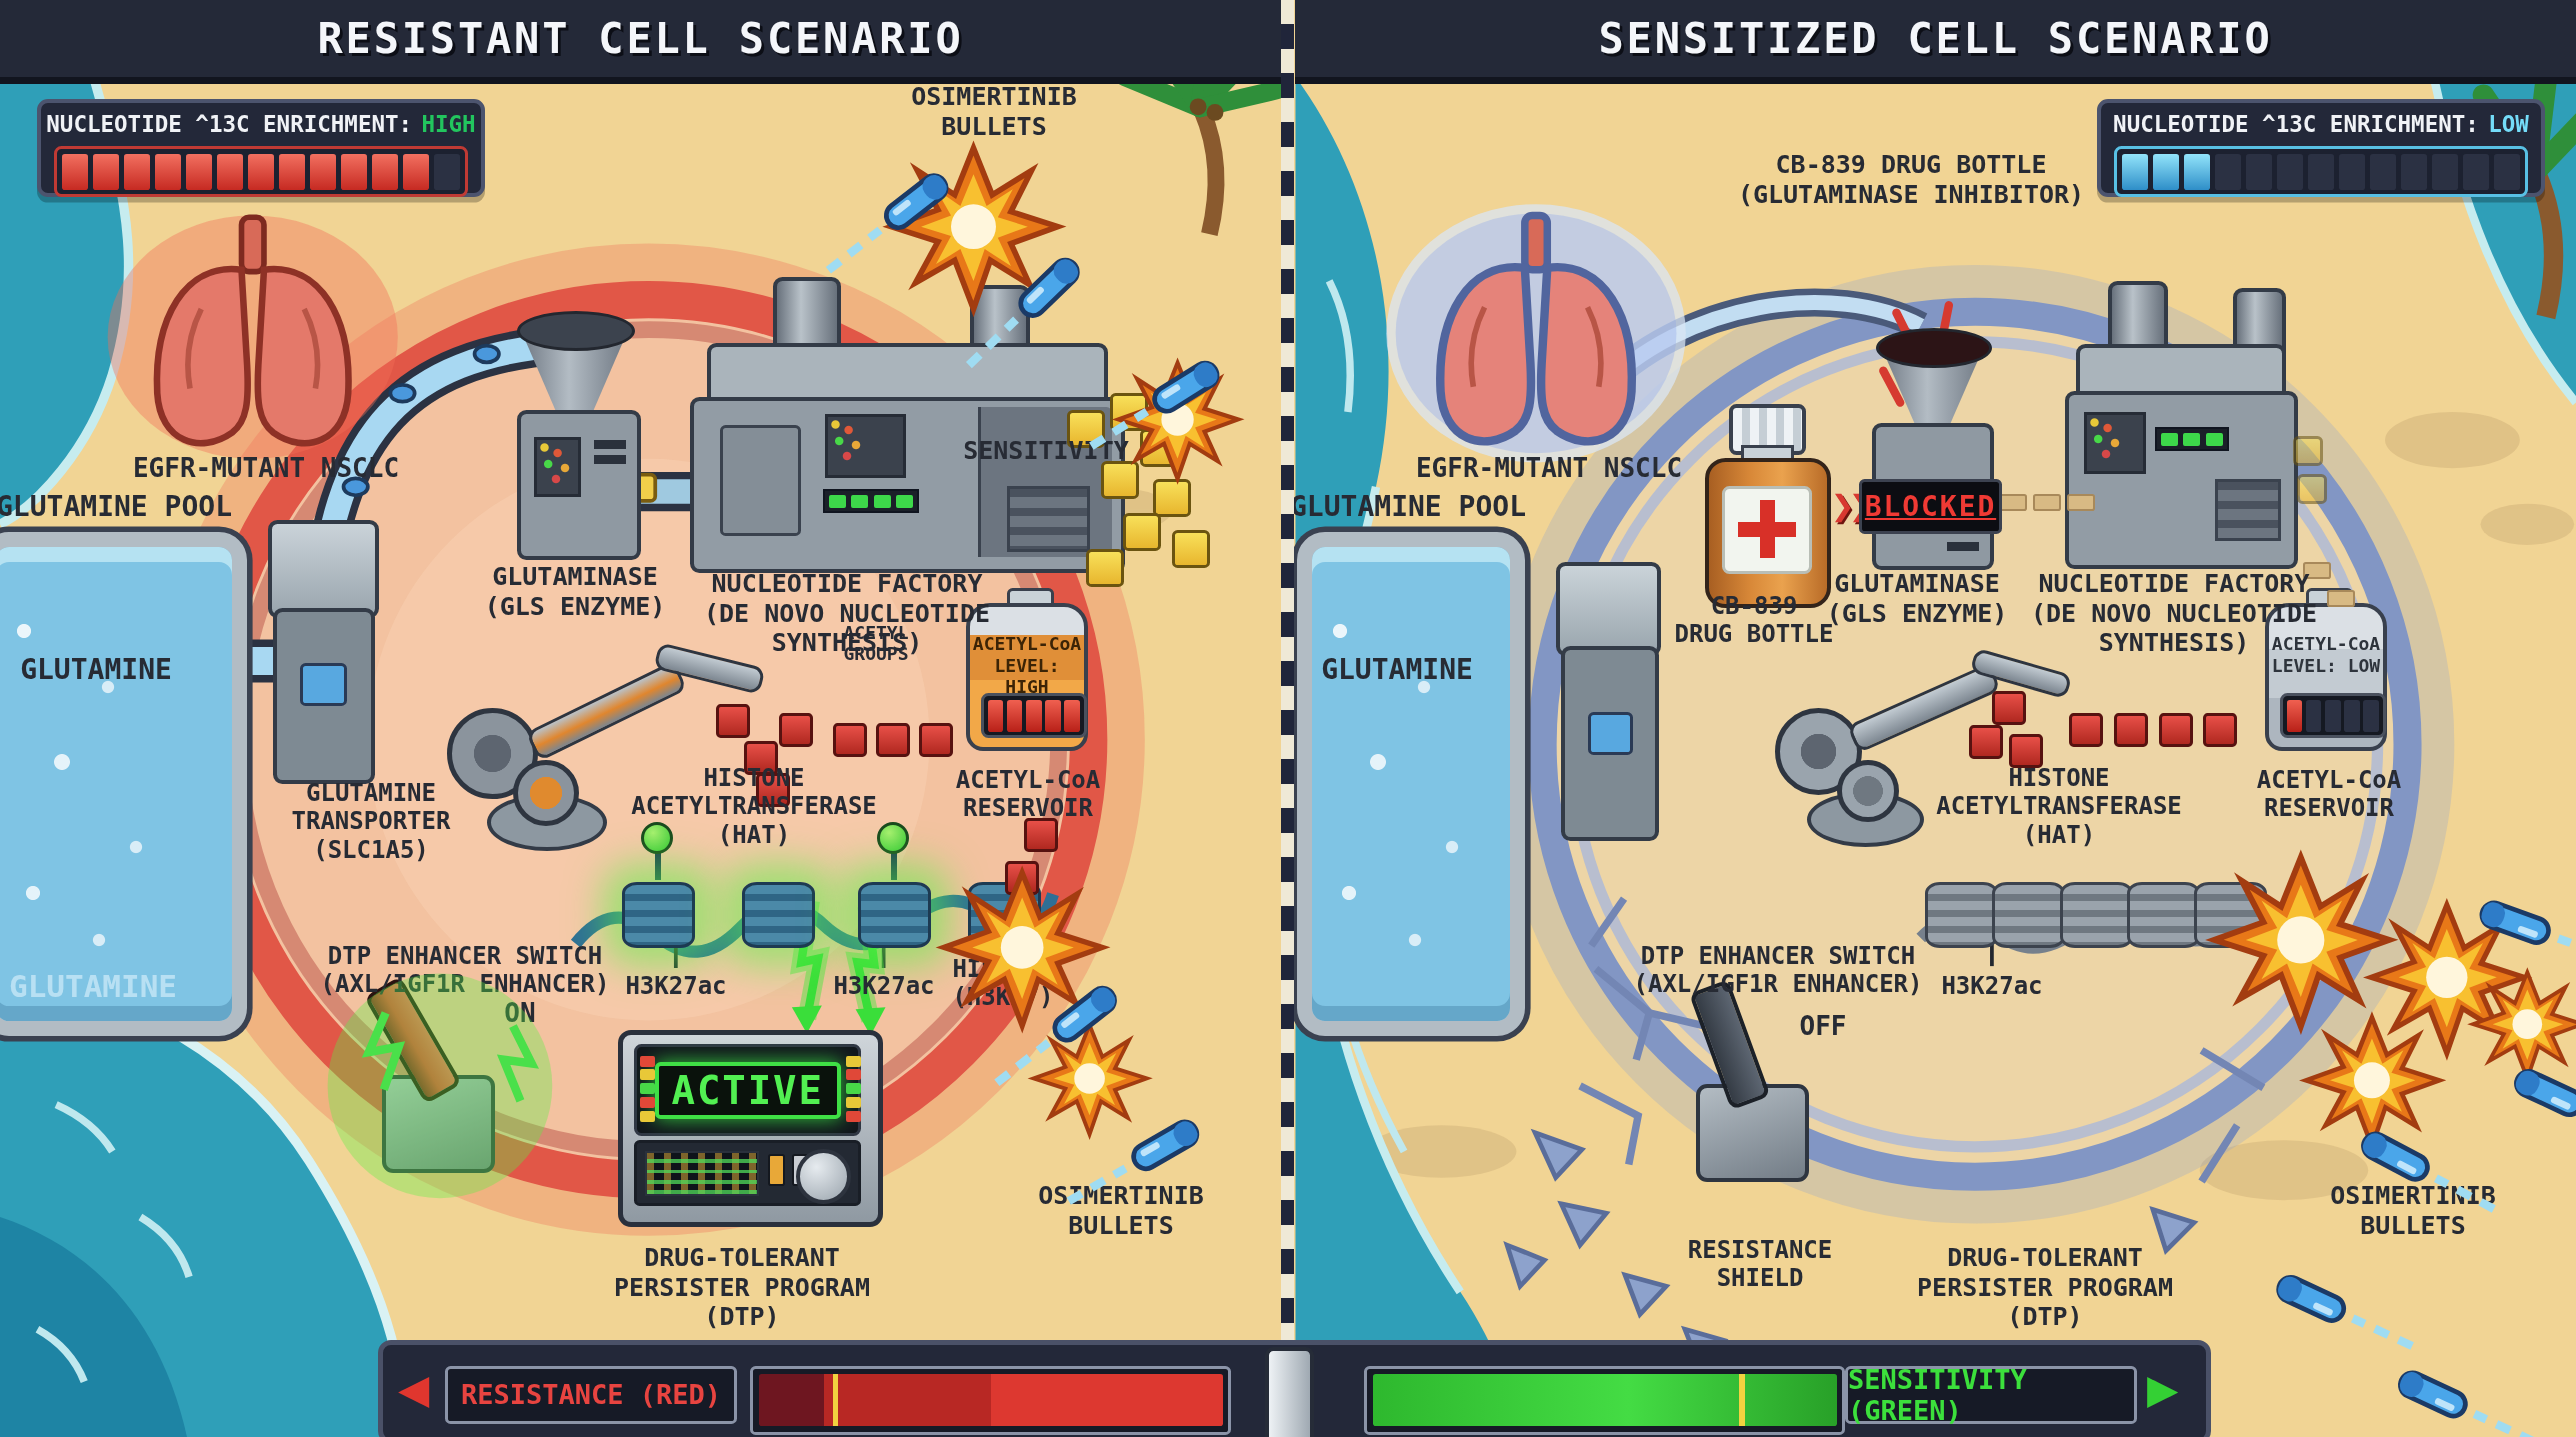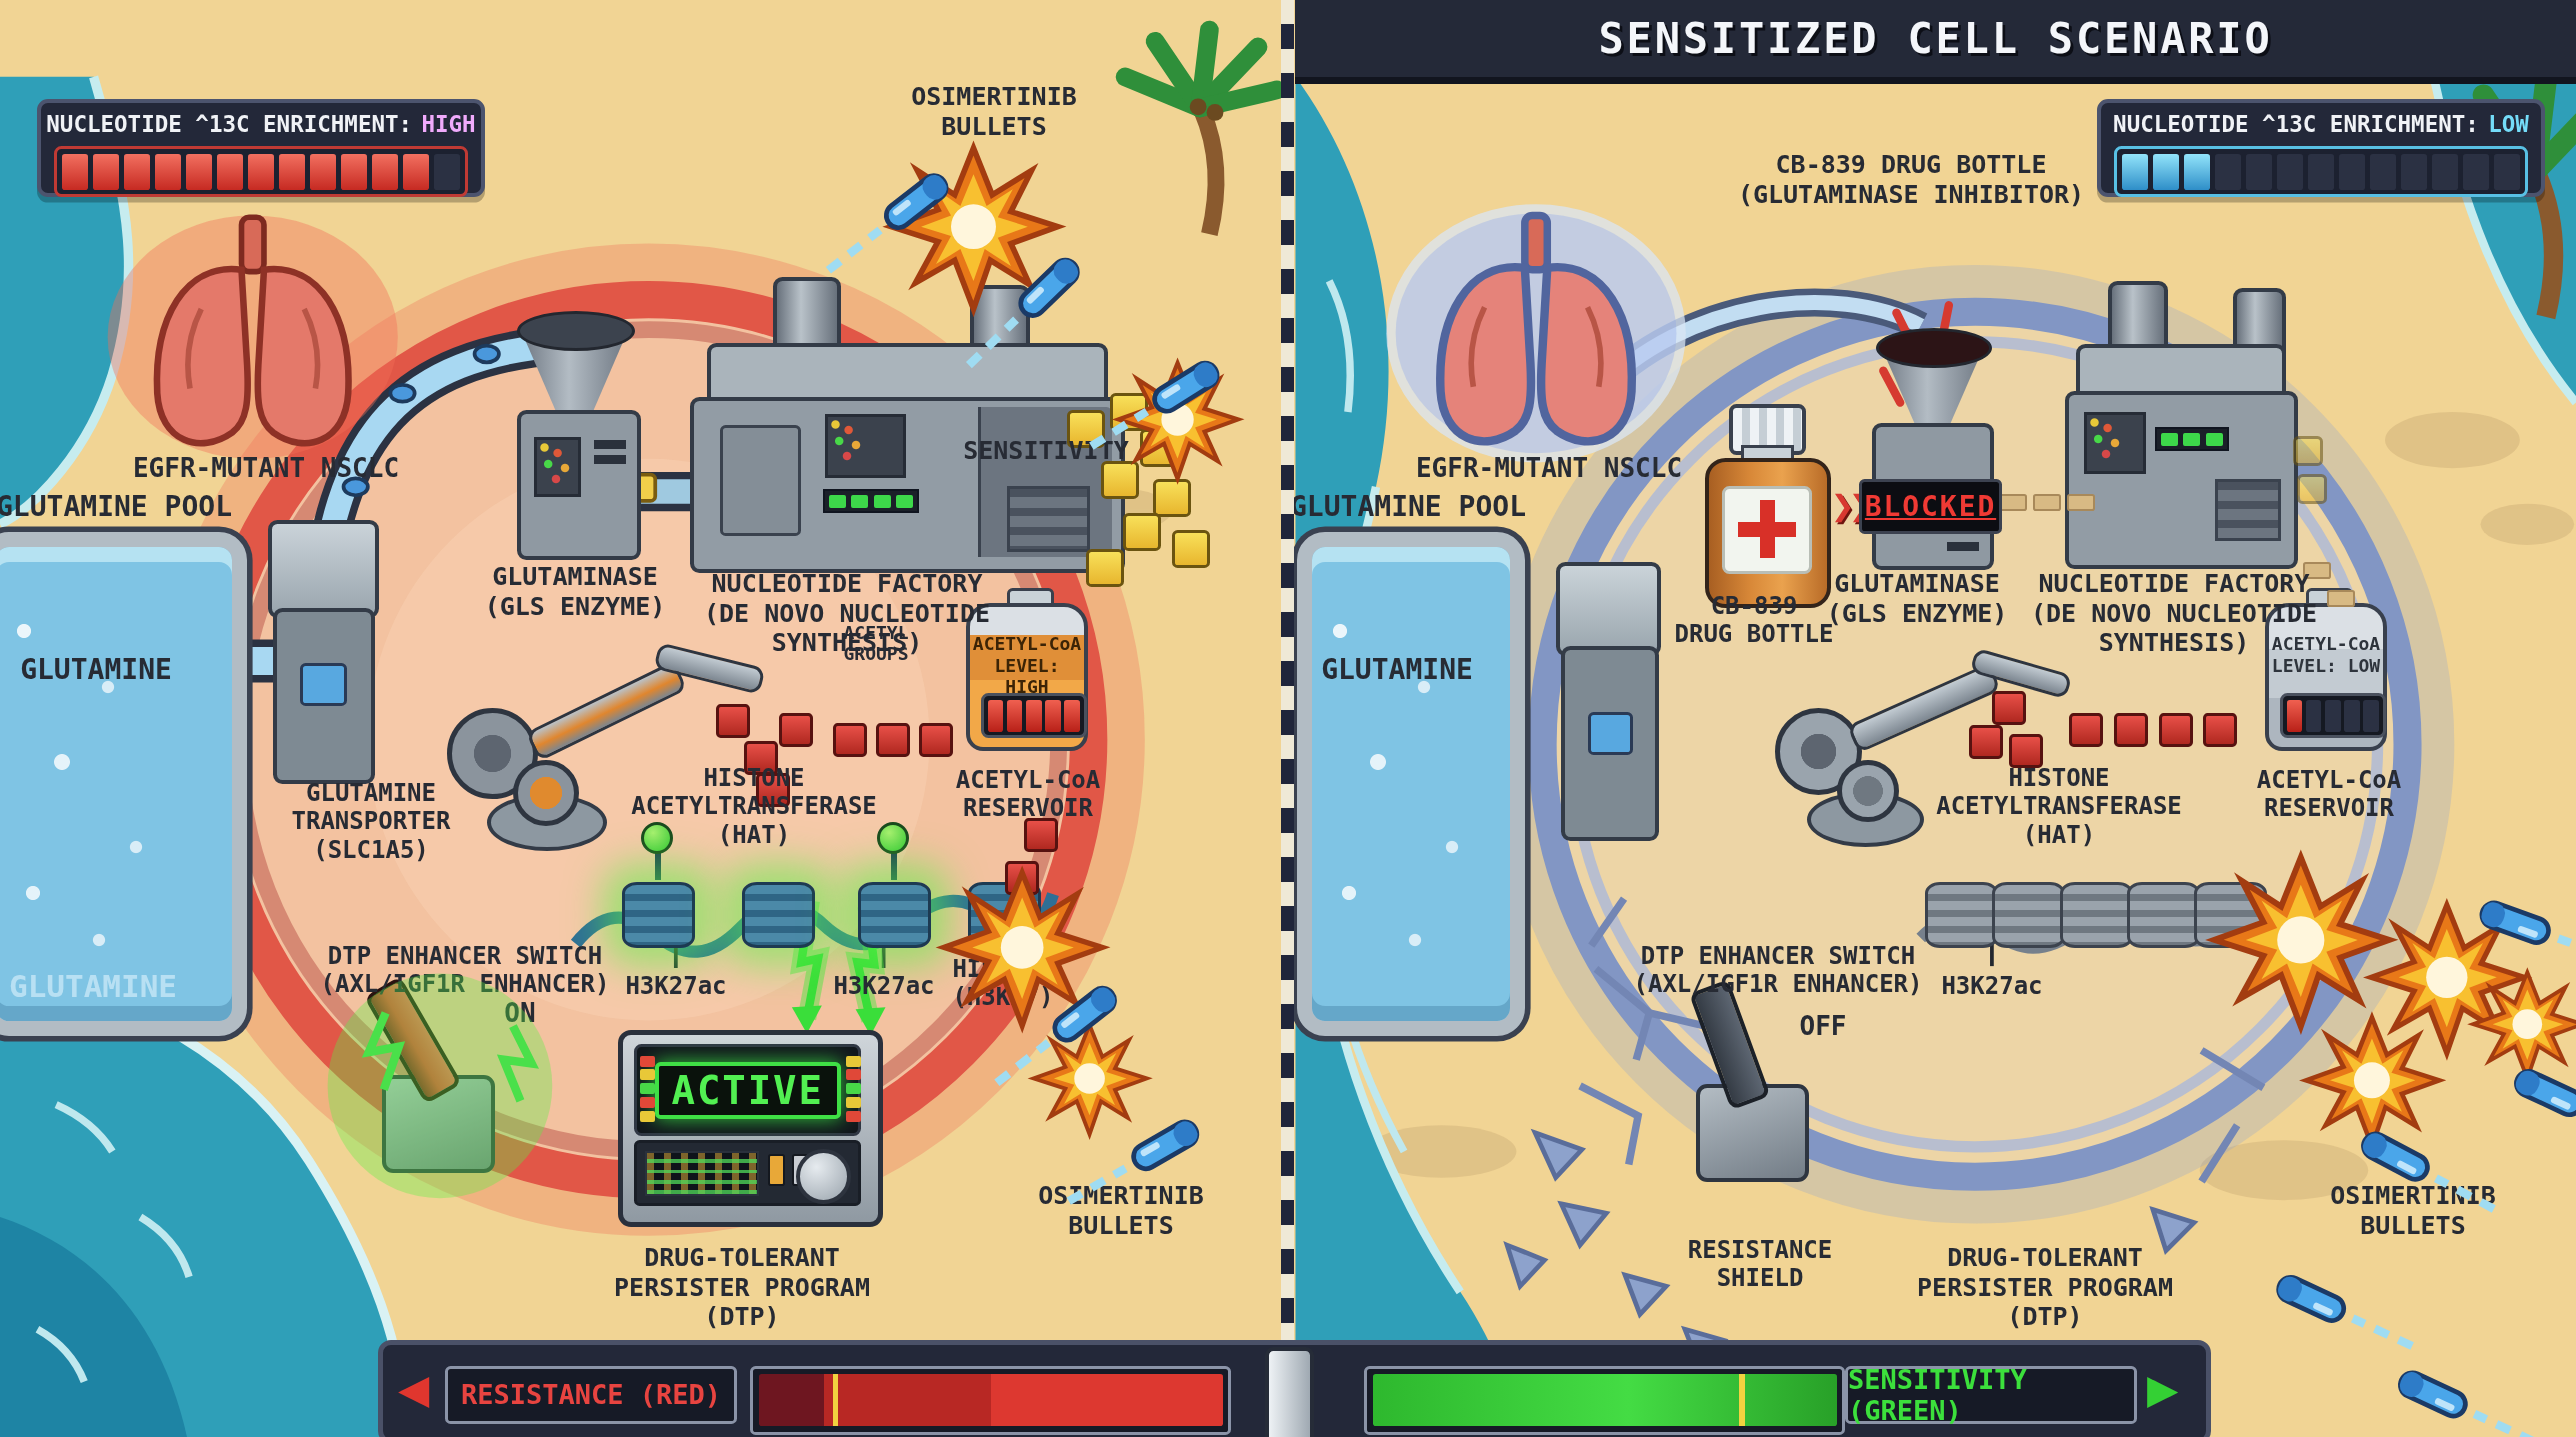--- a/index.html
+++ b/index.html
@@ -18,21 +18,21 @@
   .badge{position:absolute;width:440px;height:90px;background:#232839;border:4.7px solid #4c546e;
          border-radius:11px;z-index:50;box-shadow:0 5.6px 0 rgba(0,0,0,.25);}
   .badge .brow{display:flex;gap:9.4px;justify-content:center;font-weight:bold;font-size:22.5px;color:#f0f2f6;margin-top:7.5px;}
   .meter{position:absolute;left:13px;right:13px;top:43px;height:36px;display:flex;gap:4.7px;padding:4.7px;
          background:#1c2130;border-radius:7.5px;}
   .meter-red{border:3.7px solid #c03a34;}
   .meter-blue{border:3.7px solid #58c0e4;}
   .seg{flex:1;border-radius:2.8px;background:#2b3143;}
   .meter-red .seg.on{background:linear-gradient(180deg,#f27060,#c62a22);}
   .meter-blue .seg.on{background:linear-gradient(180deg,#92e4fa,#2e8ec8);}
-  .val-high{color:#f0abfc;} .val-low{color:#74dcf8;}
+  .val-high{color:#22c55e;} .val-low{color:#74dcf8;}
   .pool{position:absolute;background:#7fc4e4;border:15px solid #b2bcc4;border-radius:28px;z-index:12;
         box-shadow:0 0 0 5.6px #3a4150, inset 0 15px 0 #b5e2f2, inset 0 -15px 0 rgba(25,80,120,.25);
         background-image:radial-gradient(circle at 28px 84px,rgba(255,255,255,.85) 0 6.6px,transparent 7.5px),
           radial-gradient(circle at 112px 140px,rgba(255,255,255,.7) 0 5.6px,transparent 6.6px),
           radial-gradient(circle at 66px 215px,rgba(255,255,255,.8) 0 7.5px,transparent 8.4px),
           radial-gradient(circle at 140px 300px,rgba(255,255,255,.7) 0 5.6px,transparent 6.6px),
           radial-gradient(circle at 37px 346px,rgba(255,255,255,.8) 0 6.6px,transparent 7.5px),
           radial-gradient(circle at 103px 393px,rgba(255,255,255,.7) 0 5.6px,transparent 6.6px);}
   .watermark{position:absolute;left:13px;bottom:17px;font-weight:bold;font-size:31px;color:rgba(232,248,255,.55);}
   .metal{position:absolute;background:#8f99a2;border:4.7px solid #333b47;border-radius:9.4px;z-index:14;}
@@ -274,20 +274,23 @@
   <g>
     <path d="M866,962 L856,1028 L874,1024 L862,1088" stroke="rgba(70,230,60,0.45)" stroke-width="20" fill="none"></path>
     <path d="M866,962 L856,1028 L874,1024 L862,1088" stroke="#3ade3a" stroke-width="9" fill="none"></path>
     <polygon points="862,1104 846,1076 878,1074" fill="#3ade3a"></polygon>
     <path d="M926,968 L934,1030 L916,1028 L930,1090" stroke="rgba(70,230,60,0.45)" stroke-width="20" fill="none"></path>
     <path d="M926,968 L934,1030 L916,1028 L930,1090" stroke="#3ade3a" stroke-width="9" fill="none"></path>
     <polygon points="930,1106 914,1078 946,1076" fill="#3ade3a"></polygon>
   </g>
 </svg>
 
+<div class="banner" style="left:0;width:1281px;">
+  <span>RESISTANT CELL SCENARIO</span>
+</div>
 <div class="banner" style="left:1295px;width:1281px;">
   <span>SENSITIZED CELL SCENARIO</span>
 </div>
 <div class="divider"></div>
 
 <div class="badge" style="left:37px;top:99px;">
   <div class="brow">
     <span>NUCLEOTIDE ^13C ENRICHMENT:</span>
     <span class="val-high">HIGH</span>
   </div>

